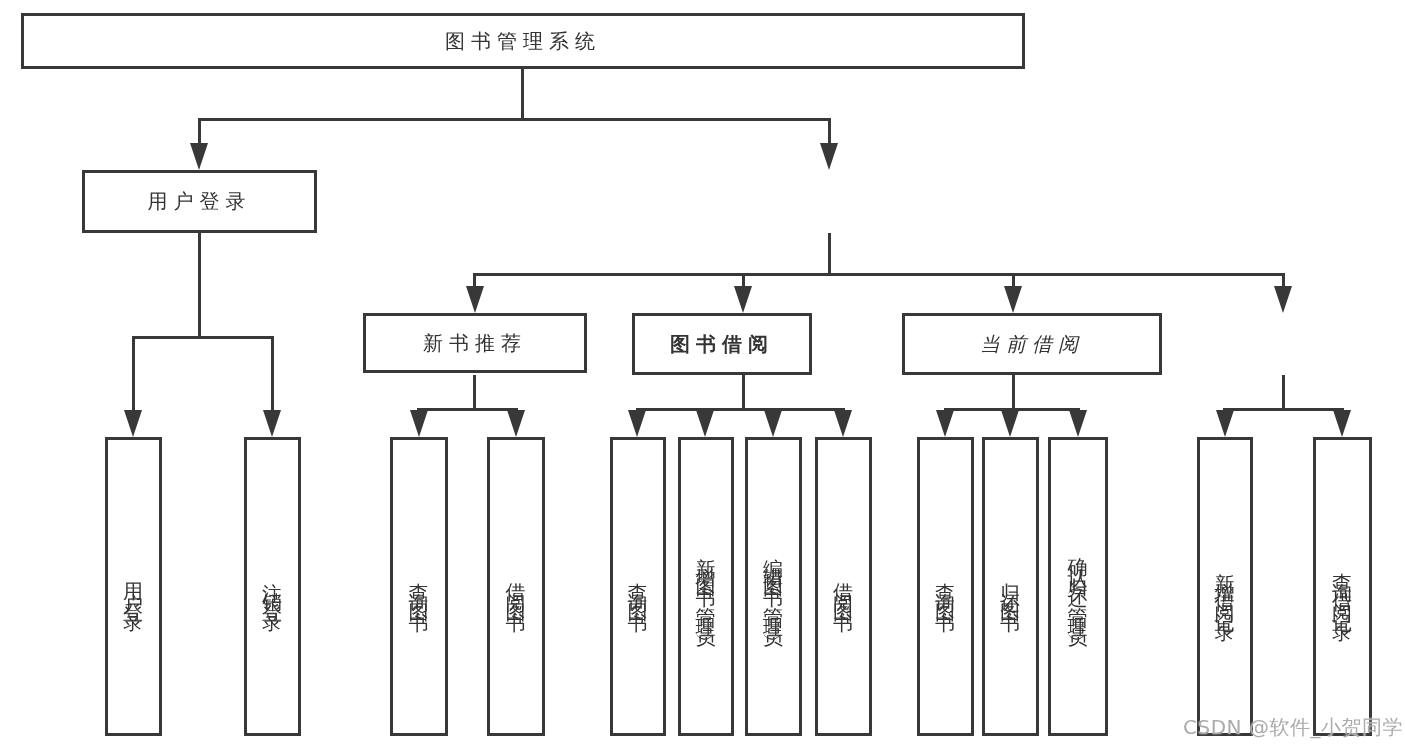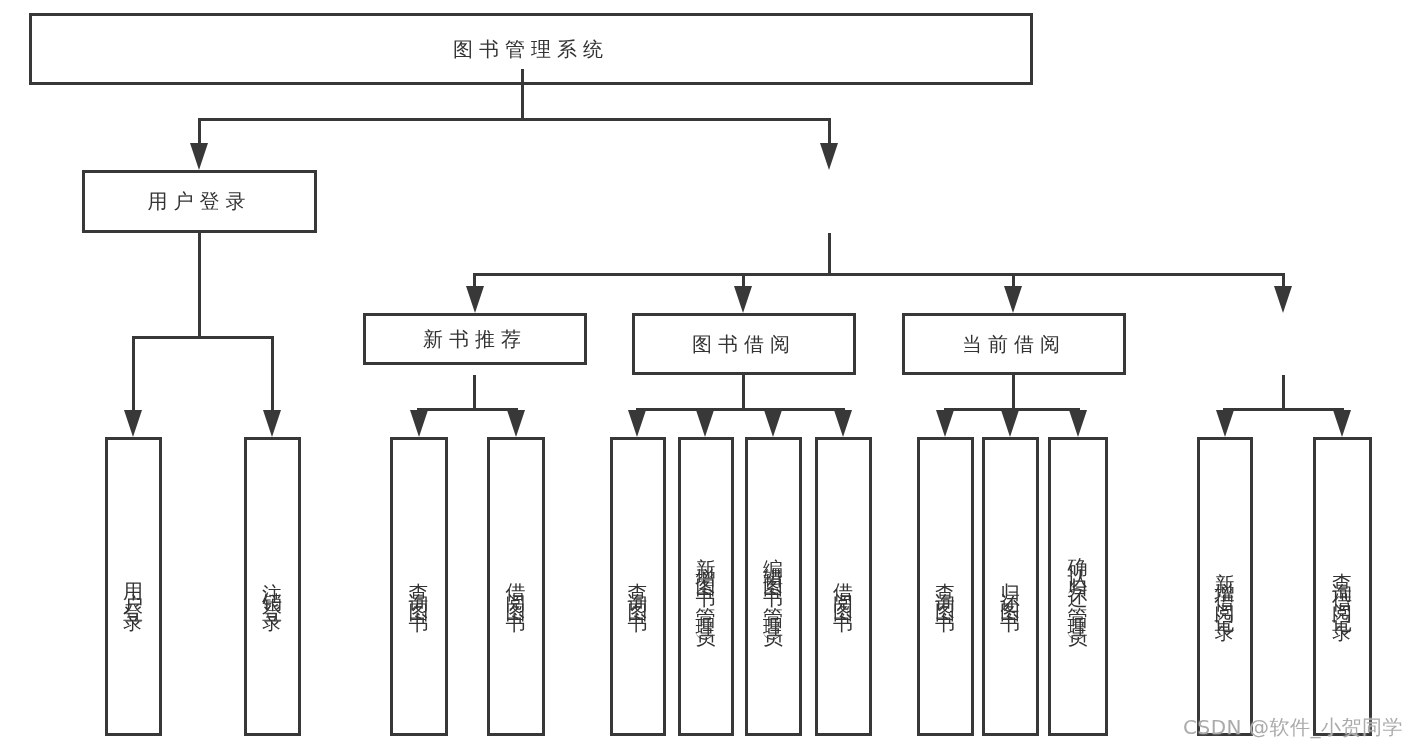--- a/index.html
+++ b/index.html
@@ -63,30 +63,30 @@
     white-space:nowrap;
     z-index:5;
     text-shadow:0 0 2px rgba(255,255,255,.9);
   }
 </style>
 </head>
 <body>
 
 <div class="canvas">
 
-  <div class="node" style="left:21px;top:13px;width:1004px;height:72px;margin-left:8px;">图书管理系统</div>
+  <div class="node" style="left:21px;top:13px;width:1004px;height:56px;">图书管理系统</div>
 
   <div class="node" style="left:82px;top:170px;width:235px;height:63px;">用户登录</div>
 
 
-  <div class="node" style="left:363px;top:313px;width:224px;height:52px;">新书推荐</div>
+  <div class="node" style="left:363px;top:313px;width:224px;height:60px;">新书推荐</div>
 
-  <div class="node" style="left:632px;top:313px;width:224px;height:62px;">图书借阅</div>
+  <div class="node" style="left:632px;top:313px;width:180px;height:62px;font-weight:bold;">图书借阅</div>
 
-  <div class="node" style="left:902px;top:313px;width:224px;height:62px;">当前借阅</div>
+  <div class="node" style="left:902px;top:313px;width:260px;height:62px;font-style:italic;">当前借阅</div>
 
 
   <div class="leaf" style="left:105px;top:437px;width:57px;height:299px;">
     <span class="vtext">用户登录</span>
   </div>
   <div class="leaf" style="left:244px;top:437px;width:57px;height:299px;">
     <span class="vtext">注销登录</span>
   </div>
 
   <div class="leaf" style="left:390px;top:437px;width:58px;height:299px;">

